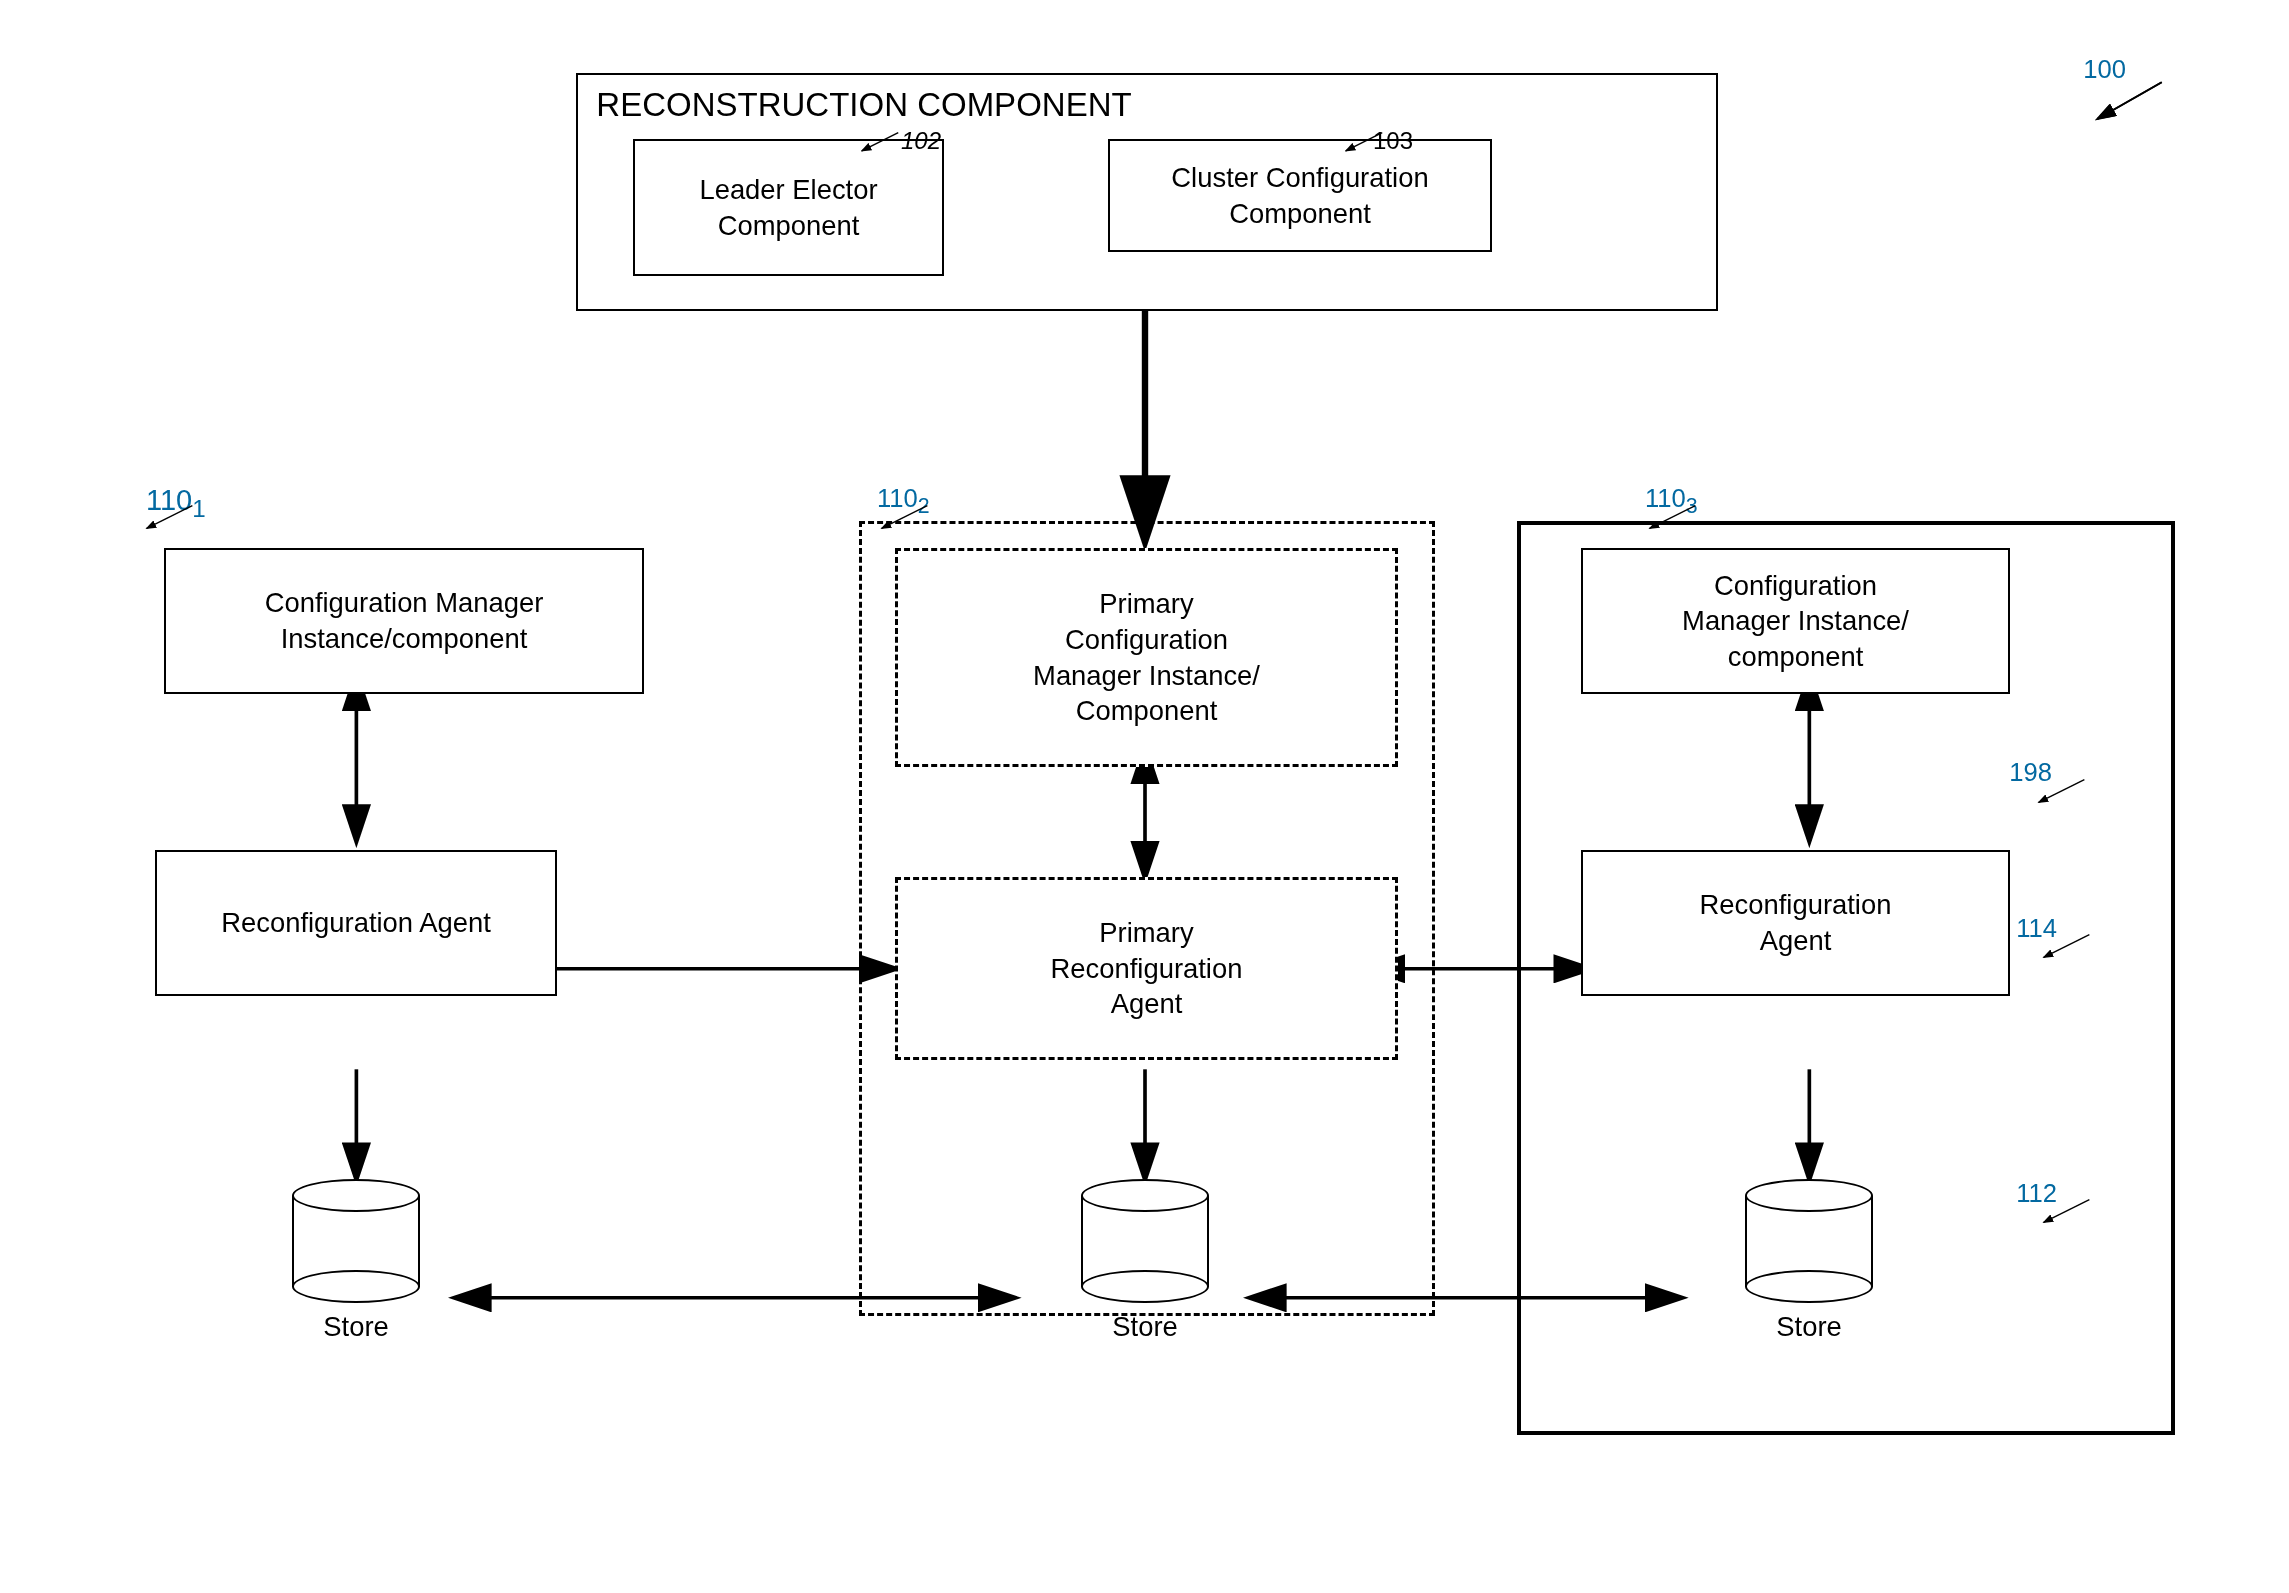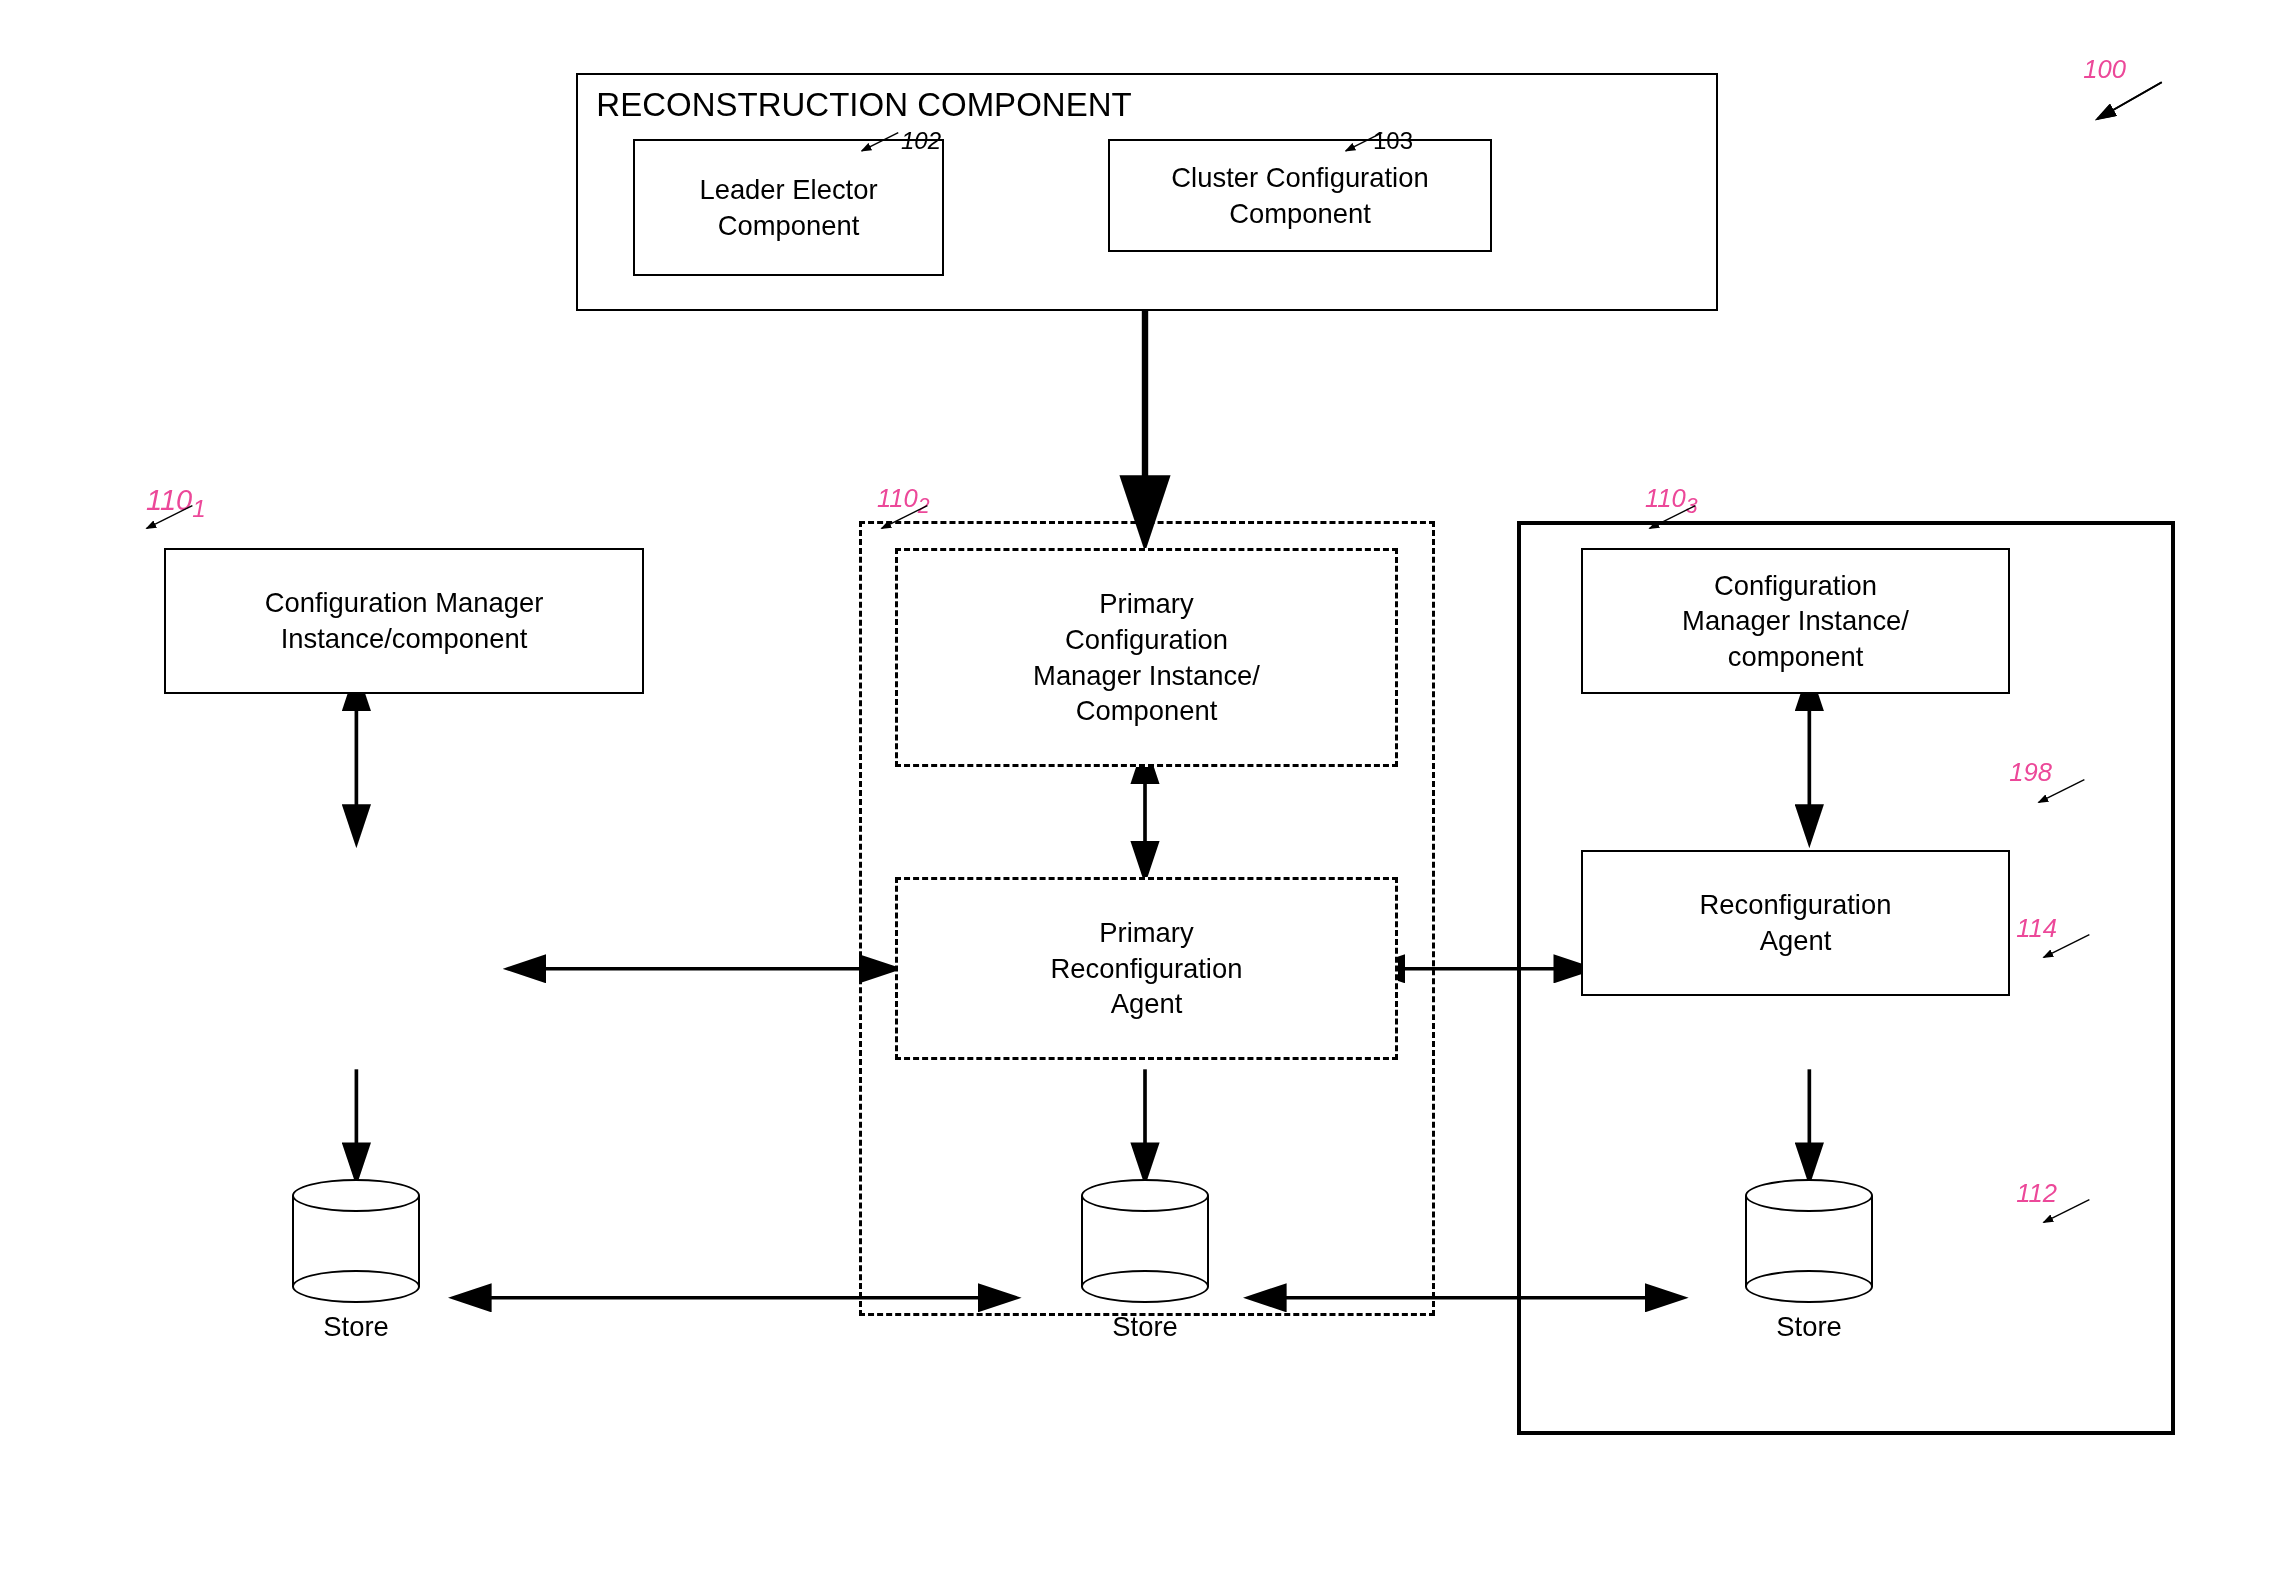--- a/index.html
+++ b/index.html
@@ -16,22 +16,21 @@
       position: absolute;
       top: 0; left: 0;
       width: 2290px;
       height: 1594px;
     }
 
     
     .ref-label {
       position: absolute;
       font-size: 25.6px;
-      color: #ec4899;
-      font-style: italic;
+      color: #0369a1;
     }
 
     
     .box {
       position: absolute;
       border: 2.7px solid #000;
       background: #fff;
       display: flex;
       align-items: center;
       justify-content: center;
@@ -225,20 +224,23 @@
   </div>
 
   <div class="box box-dashed" style="top: 548px; left: 895px; width: 503px; height: 219px; font-size:27.4px;">
     <span>Primary<br>Configuration<br>Manager Instance/<br>Component</span>
   </div>
 
   <div class="box" style="top: 548px; left: 1581px; width: 429px; height: 146px; font-size:27.4px;">
     <span>Configuration<br>Manager Instance/<br>component</span>
   </div>
 
+  <div class="box" style="top: 850px; left: 155px; width: 402px; height: 146px; font-size:27.4px;">
+    <span>Reconfiguration Agent</span>
+  </div>
 
   <div class="box box-dashed" style="top: 877px; left: 895px; width: 503px; height: 183px; font-size:27.4px;">
     <span>Primary<br>Reconfiguration<br>Agent</span>
   </div>
 
   <div class="box" style="top: 850px; left: 1581px; width: 429px; height: 146px; font-size:27.4px;">
     <span>Reconfiguration<br>Agent</span>
   </div>
 
   <div class="box box-thick" style="top: 521px; left: 1517px; width: 658px; height: 914px; background:transparent; z-index:0;">

